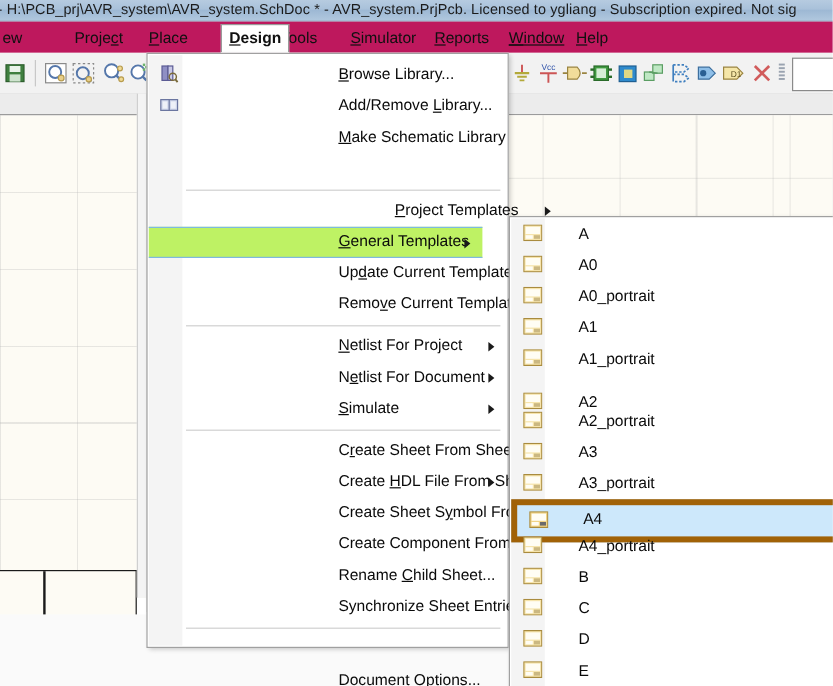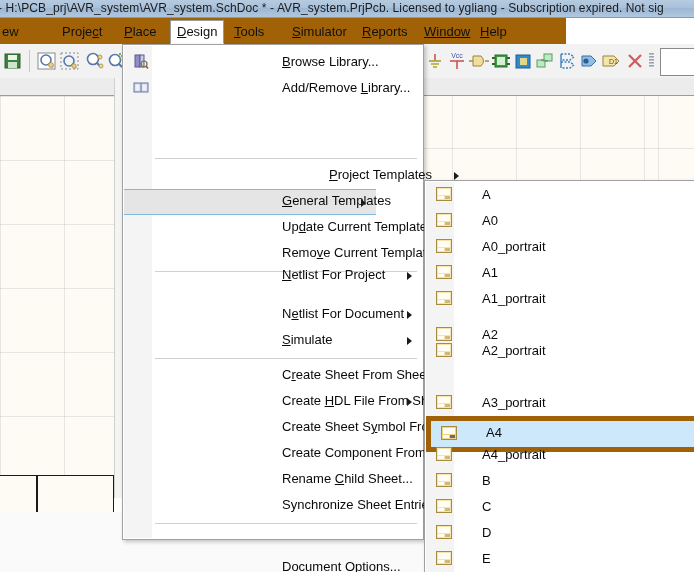--- a/index.html
+++ b/index.html
@@ -19,22 +19,22 @@
     overflow:hidden;
     white-space:nowrap;
   }
   #titlebar .ttxt{
     position:absolute;left:-2px;top:1px;
     font-size:12px;color:#1b1b1b;letter-spacing:.1px;
     white-space:nowrap;
   }
   
   #menubar{
-    position:absolute;left:0;top:18px;width:566px;height:26px;
-    background:#a16207;
+    position:absolute;left:0;top:18px;width:694px;height:26px;
+    background:#be185d;
   }
   .mb-item{
     position:absolute;top:3px;height:21px;line-height:21px;
     font-size:13px;color:#101010;padding:0 6px;white-space:nowrap;
   }
   .mb-item u{text-decoration:underline;}
   .mb-item.active{
     background:#ffffff;
     border:1px solid #9a9a9a;
     border-bottom:1px solid #ffffff;
@@ -95,23 +95,23 @@
     position:absolute;left:1px;top:1px;width:28px;height:492px;
     background:#f4f4f4;
   }
   .dd-item{
     position:absolute;left:1px;width:298px;height:24px;
     font-size:13px;color:#0a0a0a;
     white-space:nowrap;
   }
   .dd-item .lbl{position:absolute;left:158px;top:4px;}
   .dd-item.sel{
-    background:#e5e5e5;
+    background:#bef264;
     border-top:1px solid #7eb9e0;border-bottom:1px solid #7eb9e0;
-    left:1px;width:252px;
+    left:1px;width:278px;
   }
   .dd-item.sel .lbl{top:3px;}
   .dd-sep{position:absolute;left:32px;width:262px;height:1px;background:#d0d0d0;}
   .arw{
     position:absolute;right:10px;top:9px;
     width:0;height:0;border-left:5px solid #1a1a1a;
     border-top:4px solid transparent;border-bottom:4px solid transparent;
   }
   .dd-icon{position:absolute;left:9px;top:4px;width:16px;height:16px;}
   
@@ -142,21 +142,21 @@
 <body>
 
 <div id="titlebar">
   <span class="ttxt">- H:\PCB_prj\AVR_system\AVR_system.SchDoc * - AVR_system.PrjPcb. Licensed to ygliang - Subscription expired. Not sig</span>
 </div>
 
 <div id="menubar">
     <div class="mb-item" style="left: -4px;"><span>ew</span></div>
     <div class="mb-item" style="left: 56px;"><span>Proje<u>c</u>t</span></div>
     <div class="mb-item" style="left: 118px;"><span><u>P</u>lace</span></div>
-    <div class="mb-item active" style="left: 170px;"><span><u>D</u>esign</span></div>
+    <div class="mb-item active" style="left: 184px; font-weight: bold;"><span><u>D</u>esign</span></div>
     <div class="mb-item" style="left: 228px;"><span><u>T</u>ools</span></div>
     <div class="mb-item" style="left: 286px;"><span><u>S</u>imulator</span></div>
     <div class="mb-item" style="left: 356px;"><span><u>R</u>eports</span></div>
     <div class="mb-item" style="left: 418px; text-decoration: underline;"><span><u>W</u>indow</span></div>
     <div class="mb-item" style="left: 474px;"><span><u>H</u>elp</span></div>
   </div>
 
 <div id="toolbar">
 
   <div class="tb-ic" style="left:2px;">
@@ -325,37 +325,40 @@
     </div>
     <div class="dd-item" style="top: 31px;">
       <span class="dd-icon"><svg width="16" height="16" viewBox="0 0 16 16">
           <rect x="1" y="3" width="14" height="9" fill="#cfd6ea" stroke="#6b76a0"></rect>
           <line x1="8" y1="3" x2="8" y2="12" stroke="#6b76a0"></line>
           <rect x="2.5" y="4.5" width="4" height="6" fill="#eef1f8"></rect>
           <rect x="9.5" y="4.5" width="4" height="6" fill="#eef1f8"></rect>
         </svg></span>
       <span class="lbl">Add/Remove <u>L</u>ibrary...</span>
     </div>
+    <div class="dd-item" style="top: 57px;">
+      <span class="lbl"><u>M</u>ake Schematic Library</span>
+    </div>
     <div class="dd-sep" style="top: 113px;"></div>
     <div class="dd-item" style="top: 118px; margin-left: 47px;">
       <span class="lbl"><u>P</u>roject Templates</span>
       <span class="arw"></span>
     </div>
     <div class="dd-item sel" style="top: 144px;">
       <span class="lbl"><u>G</u>eneral Templates</span>
       <span class="arw"></span>
     </div>
     <div class="dd-item" style="top: 170px;">
       <span class="lbl">Up<u>d</u>ate Current Template...</span>
     </div>
     <div class="dd-item" style="top: 196px;">
       <span class="lbl">Remo<u>v</u>e Current Template...</span>
     </div>
     <div class="dd-sep" style="top: 226px;"></div>
-    <div class="dd-item" style="top: 218px;">
+    <div class="dd-item" style="top: 231px;">
       <span class="lbl"><u>N</u>etlist For Project</span>
       <span class="arw"></span>
     </div>
     <div class="dd-item" style="top: 257px;">
       <span class="lbl">N<u>e</u>tlist For Document</span>
       <span class="arw"></span>
     </div>
     <div class="dd-item" style="top: 283px;">
       <span class="lbl"><u>S</u>imulate</span>
       <span class="arw"></span>
@@ -444,20 +447,29 @@
     </div>
     <div class="sm-item" style="top: 157px;">
       <span class="tpl-ico"><svg width="16" height="14" viewBox="0 0 16 14">
           <rect x="0.5" y="0.5" width="15" height="13" fill="#f6e4ac" stroke="#a98b3e"></rect>
           <rect x="2" y="2" width="12" height="6" fill="#fffdf4"></rect>
           <rect x="2" y="9" width="6" height="3" fill="#fffdf4"></rect>
           <rect x="9" y="9" width="5" height="3" fill="#cbb882"></rect>
         </svg></span>
       <span class="lbl">A2_portrait</span>
     </div>
+    <div class="sm-item" style="top: 183px;">
+      <span class="tpl-ico"><svg width="16" height="14" viewBox="0 0 16 14">
+          <rect x="0.5" y="0.5" width="15" height="13" fill="#f6e4ac" stroke="#a98b3e"></rect>
+          <rect x="2" y="2" width="12" height="6" fill="#fffdf4"></rect>
+          <rect x="2" y="9" width="6" height="3" fill="#fffdf4"></rect>
+          <rect x="9" y="9" width="5" height="3" fill="#cbb882"></rect>
+        </svg></span>
+      <span class="lbl">A3</span>
+    </div>
     <div class="sm-item" style="top: 209px;">
       <span class="tpl-ico"><svg width="16" height="14" viewBox="0 0 16 14">
           <rect x="0.5" y="0.5" width="15" height="13" fill="#f6e4ac" stroke="#a98b3e"></rect>
           <rect x="2" y="2" width="12" height="6" fill="#fffdf4"></rect>
           <rect x="2" y="9" width="6" height="3" fill="#fffdf4"></rect>
           <rect x="9" y="9" width="5" height="3" fill="#cbb882"></rect>
         </svg></span>
       <span class="lbl">A3_portrait</span>
     </div>
     <div class="sm-item sel" style="top: 235px;">

